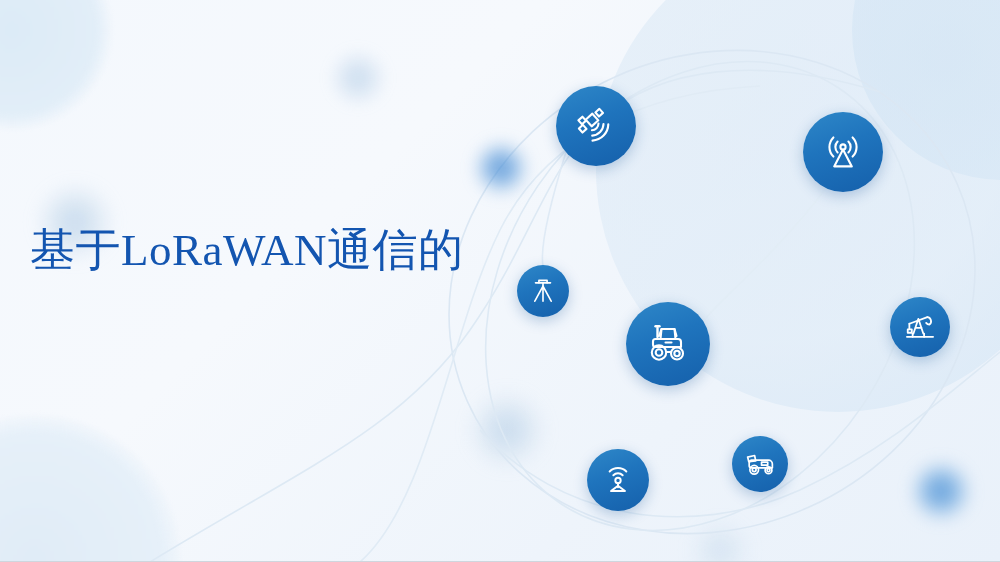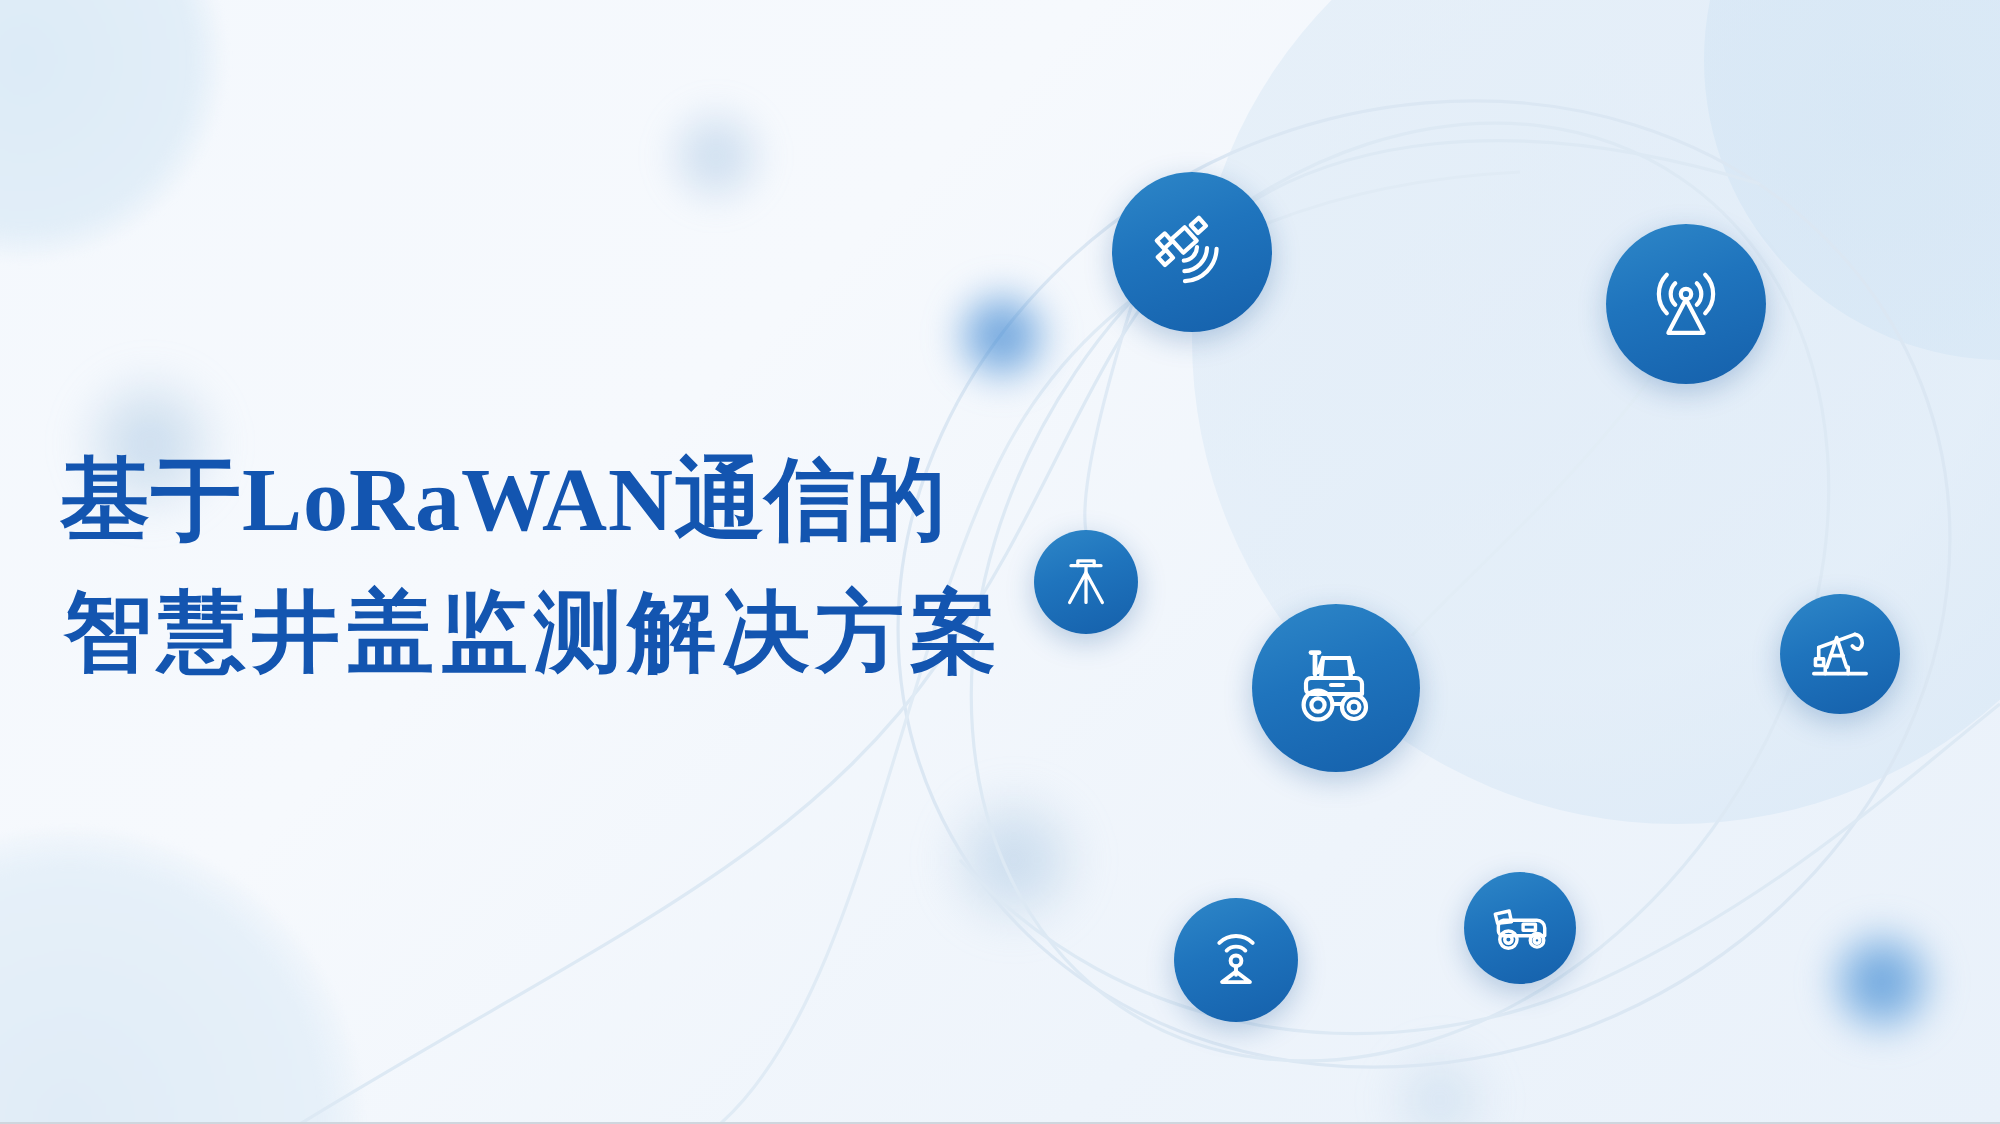--- a/index.html
+++ b/index.html
@@ -114,21 +114,20 @@
     top: 228px;
     z-index: 6;
   }
   .title-line {
     color: #1355b0;
     font-family: "Liberation Serif", serif;
     font-size: 45px;
     line-height: 1.0;
     letter-spacing: 0.5px;
     white-space: nowrap;
-    font-weight: bold;
   }
   .title-line.l1 { margin-bottom: 22px; }
   .title-line.l2 {
     font-family: "Liberation Sans", sans-serif;
     font-size: 44px;
     letter-spacing: 3px;
     margin-left: 2px;
   }
 
   
@@ -177,21 +176,20 @@
 
       <path d="M 826 188 C 780 250 720 300 706 318" stroke="#e2edf6"></path>
     </g>
   </svg>
 
   <div class="dot-soft dot2"></div>
   <div class="dot-soft dot5"></div>
 
   <div class="title-block">
     <div class="title-line l1">基于LoRaWAN通信的</div>
-    <div class="title-line l2">智慧井盖监测解决方案</div>
   </div>
 
   <div class="bubble" style="left:556px; top:86px; width:80px; height:80px;">
     <svg width="44" height="44" viewBox="0 0 44 44">
       <g fill="none" stroke="#ffffff" stroke-width="2.1" stroke-linecap="round" stroke-linejoin="round">
         <rect x="13.5" y="11.5" width="9" height="9" transform="rotate(-42 18 16)"></rect>
         <rect x="5.5" y="13.8" width="5.4" height="5.4" transform="rotate(-42 8.2 16.5)"></rect>
         <rect x="22.5" y="6.0" width="5.4" height="5.4" transform="rotate(-42 25.2 8.7)"></rect>
         <rect x="6.0" y="22.0" width="5.4" height="5.4" transform="rotate(-42 8.7 24.7)"></rect>
         <path d="M24.5 19.5 a7 7 0 0 1 -6.6 6.8"></path>

